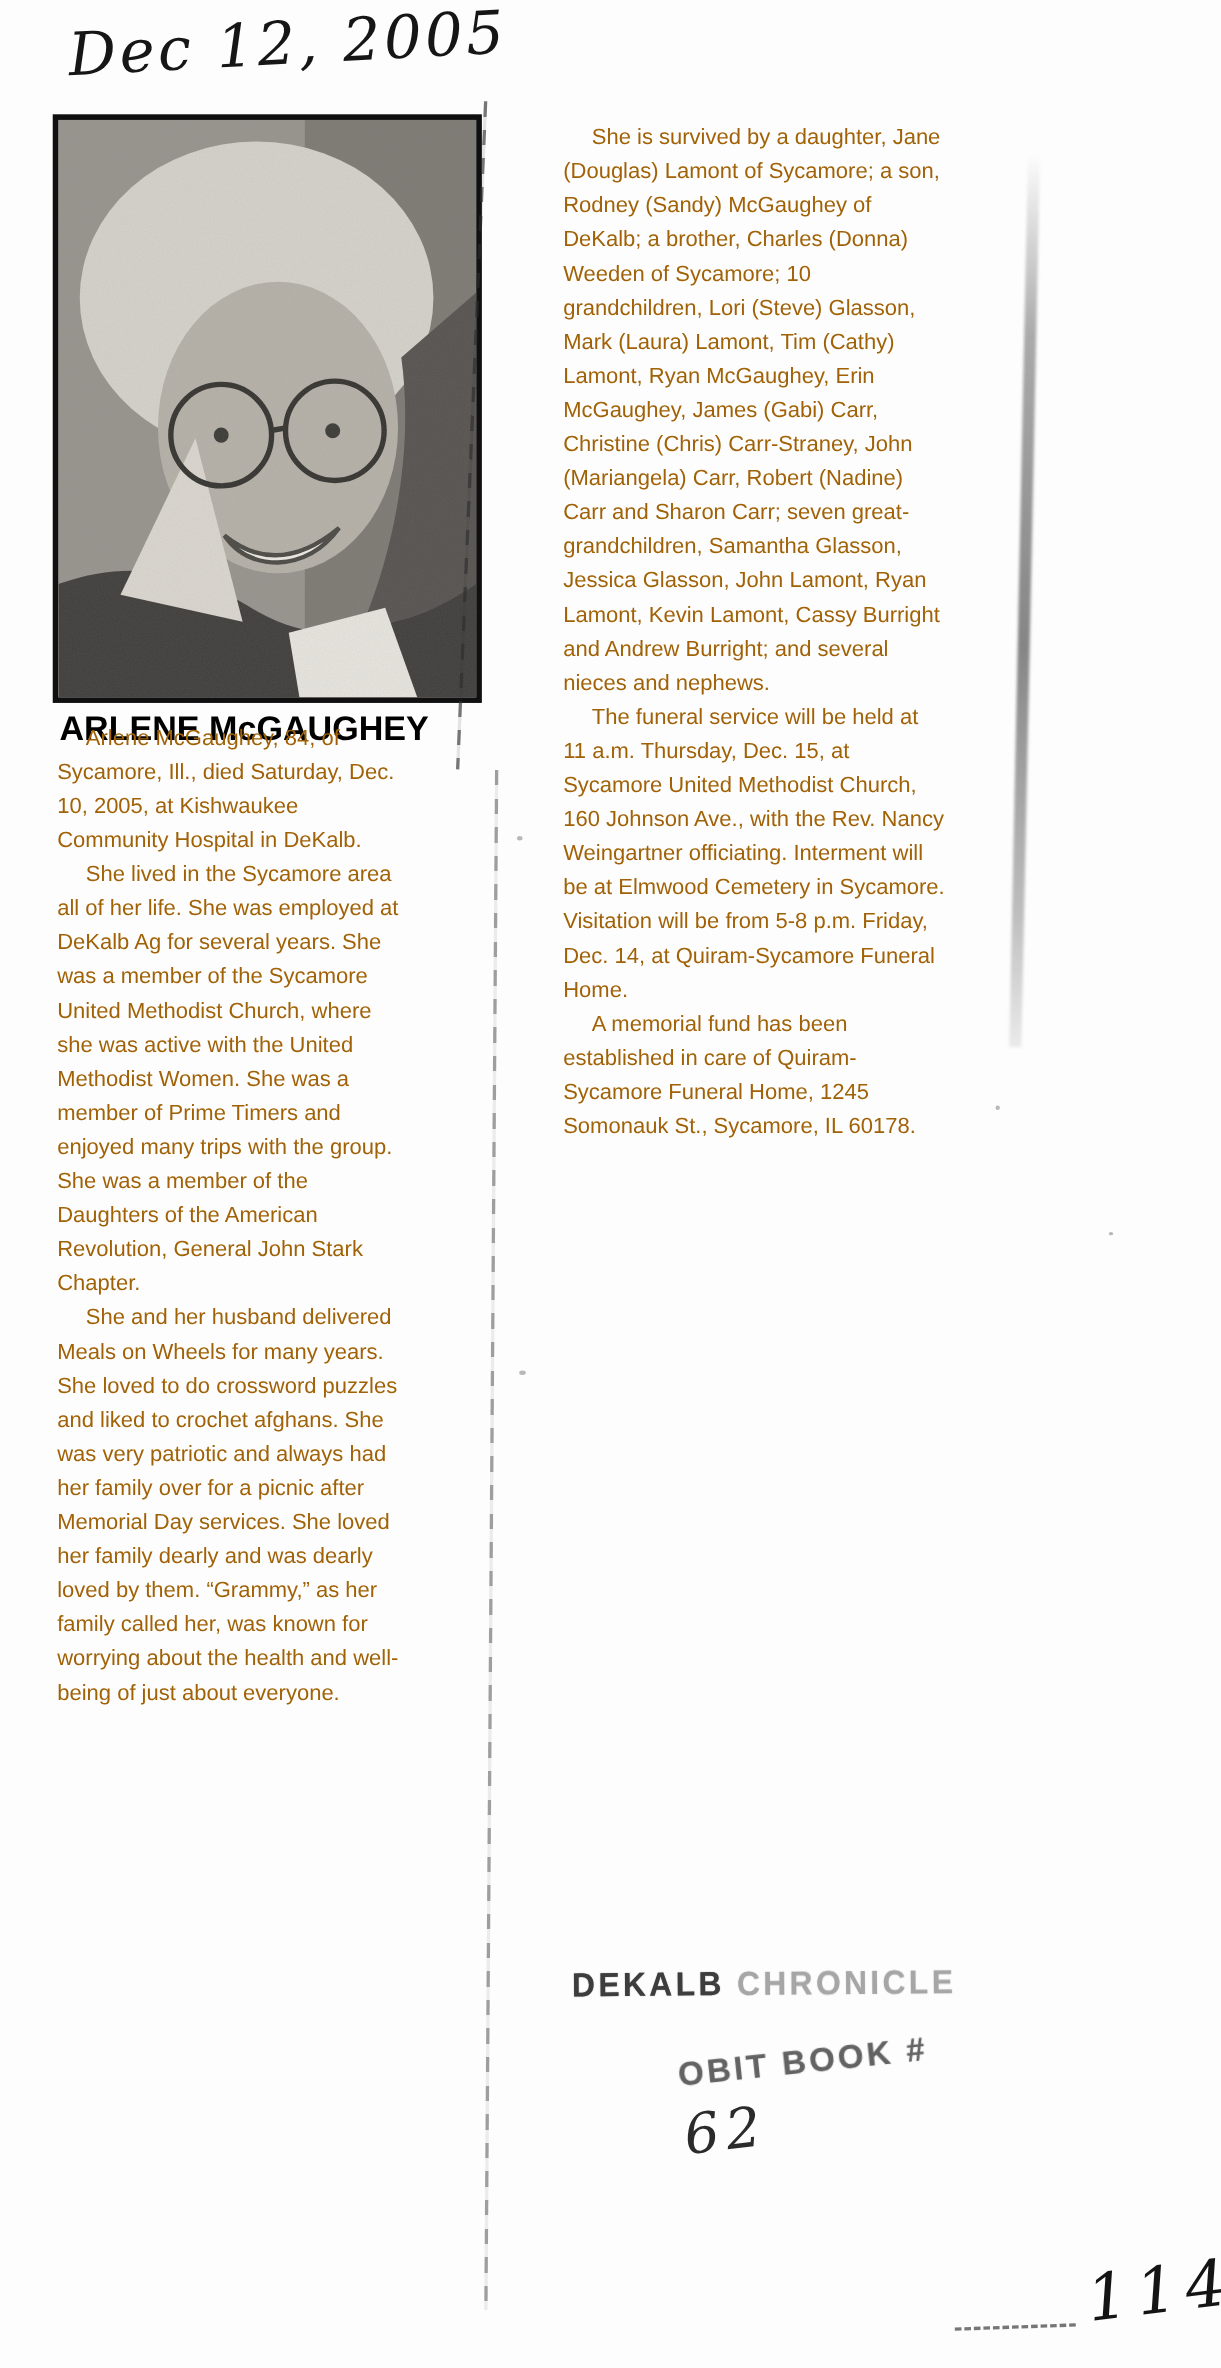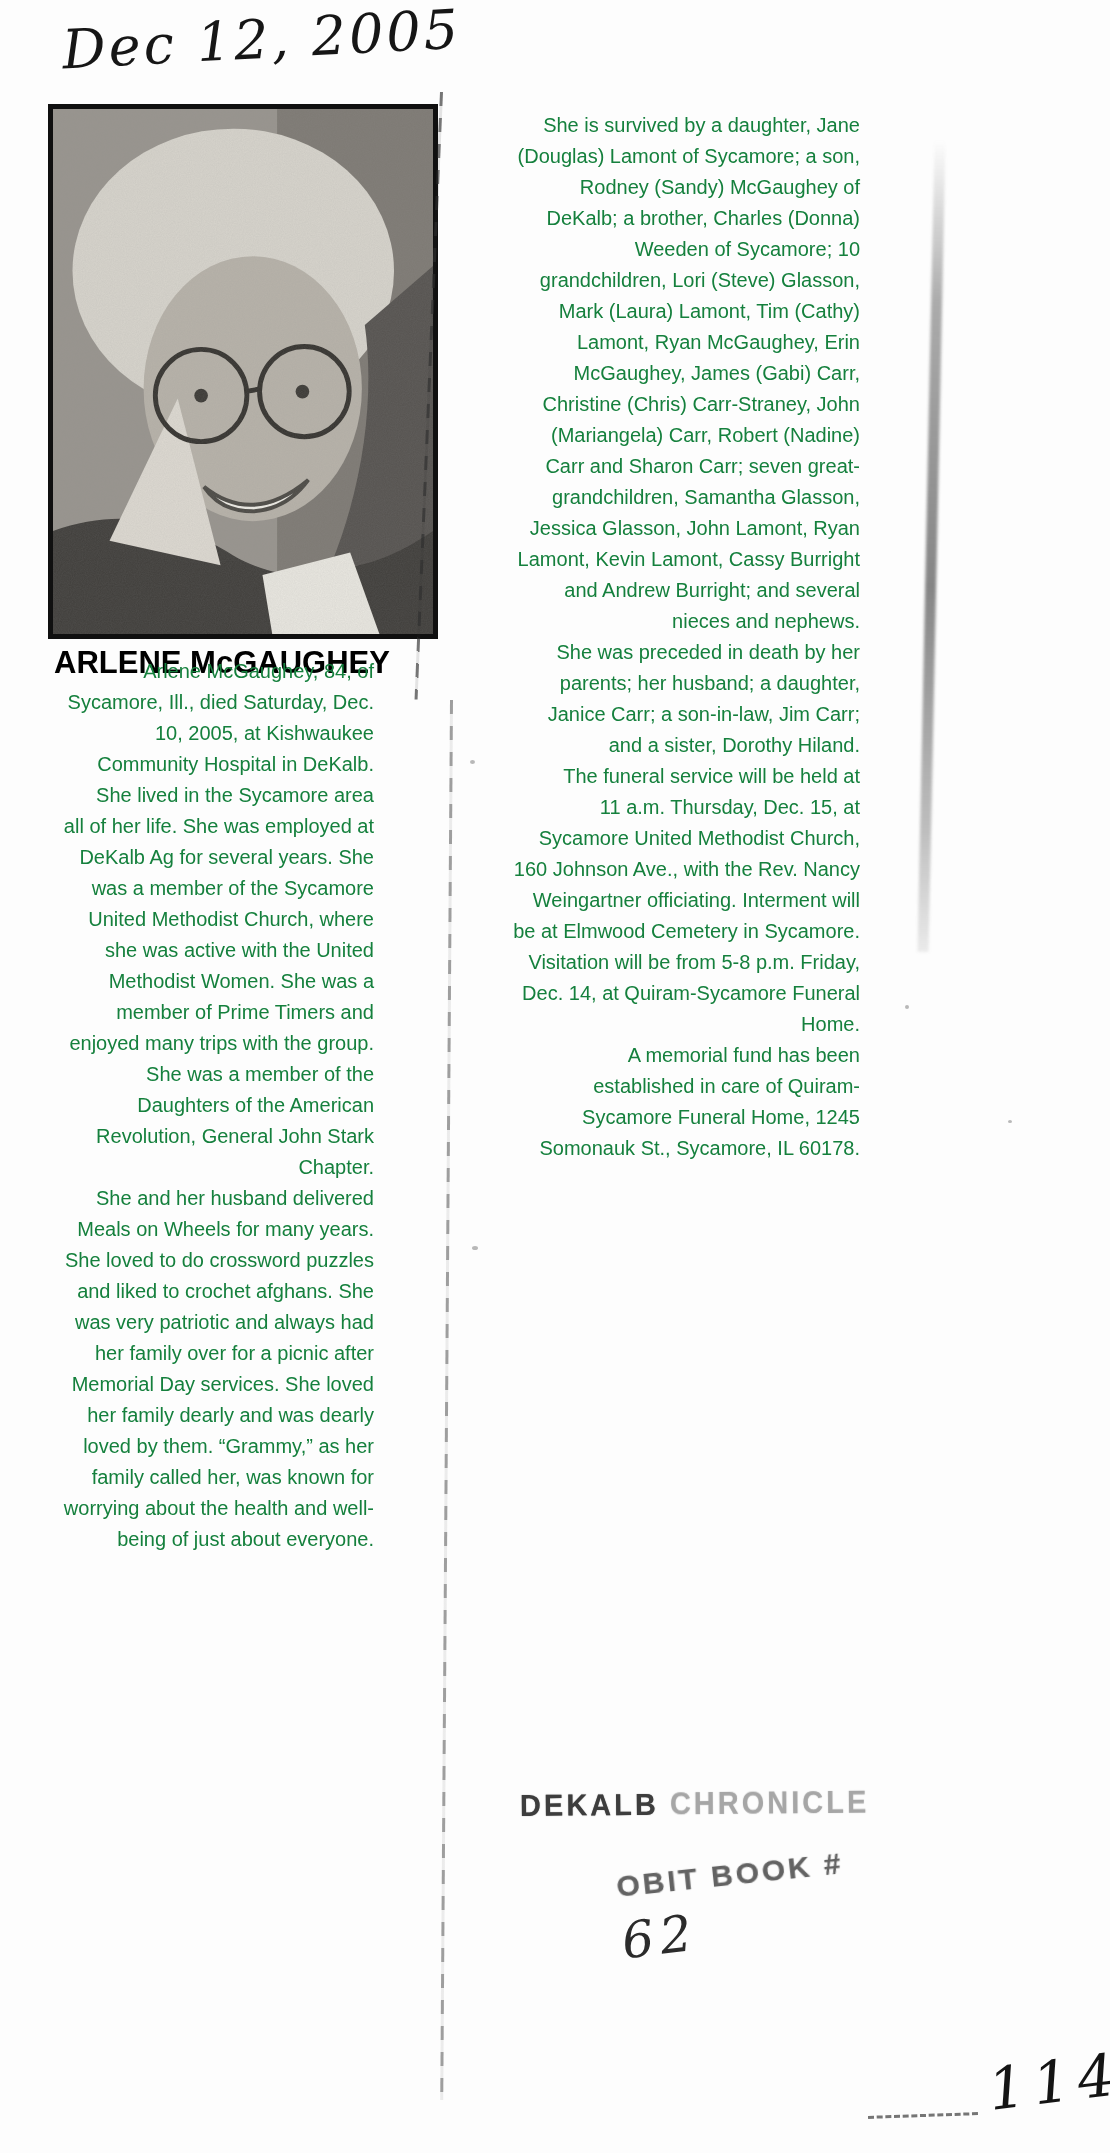--- a/index.html
+++ b/index.html
@@ -62,22 +62,22 @@
     color:#000000;
   }
   .col{position:absolute;}
   .col-left{left:52px;top:656px;width:322px;}
   .col-right{left:512px;top:110px;width:348px;}
   .col p{
     margin:0;
     font-size:20px;
     line-height:31px;
     text-indent:26px;
-    color:#15803d;
-    text-align:right;
+    color:#a16207;
+    text-align:left;
   }
 
   
   .stamp{
     position:absolute;
     font-weight:700;
     color:#3d3d3d;
     white-space:nowrap;
     text-shadow:0 0 1px rgba(90,90,90,.8);
   }
@@ -154,21 +154,20 @@
   <h1 class="headline">ARLENE McGAUGHEY</h1>
 
   <div class="col col-left">
     <p>Arlene McGaughey, 84, of Sycamore, Ill., died Saturday, Dec. 10, 2005, at Kishwaukee Community Hospital in DeKalb.</p>
     <p>She lived in the Sycamore area all of her life. She was employed at DeKalb Ag for several years. She was a member of the Sycamore United Methodist Church, where she was active with the United Methodist Women. She was a member of Prime Timers and enjoyed many trips with the group. She was a member of the Daughters of the American Revolution, General John Stark Chapter.</p>
     <p>She and her husband delivered Meals on Wheels for many years. She loved to do crossword puzzles and liked to crochet afghans. She was very patriotic and always had her family over for a picnic after Memorial Day services. She loved her family dearly and was dearly loved by them. “Grammy,” as her family called her, was known for worrying about the health and well-being of just about everyone.</p>
   </div>
 
   <div class="col col-right">
     <p>She is survived by a daughter, Jane (Douglas) Lamont of Sycamore; a son, Rodney (Sandy) McGaughey of DeKalb; a brother, Charles (Donna) Weeden of Sycamore; 10 grandchildren, Lori (Steve) Glasson, Mark (Laura) Lamont, Tim (Cathy) Lamont, Ryan McGaughey, Erin McGaughey, James (Gabi) Carr, Christine (Chris) Carr-Straney, John (Mariangela) Carr, Robert (Nadine) Carr and Sharon Carr; seven great-grandchildren, Samantha Glasson, Jessica Glasson, John Lamont, Ryan Lamont, Kevin Lamont, Cassy Burright and Andrew Burright; and several nieces and nephews.</p>
-    <p>She was preceded in death by her parents; her husband; a daughter, Janice Carr; a son-in-law, Jim Carr; and a sister, Dorothy Hiland.</p>
     <p>The funeral service will be held at 11 a.m. Thursday, Dec. 15, at Sycamore United Methodist Church, 160 Johnson Ave., with the Rev. Nancy Weingartner officiating. Interment will be at Elmwood Cemetery in Sycamore. Visitation will be from 5-8 p.m. Friday, Dec. 14, at Quiram-Sycamore Funeral Home.</p>
     <p>A memorial fund has been established in care of Quiram-Sycamore Funeral Home, 1245 Somonauk St., Sycamore, IL 60178.</p>
   </div>
 
   <div class="stamp stamp-chronicle">
     <span class="w1">DEKALB</span>
     <span class="w2">CHRONICLE</span>
   </div>
 
   <div class="stamp stamp-obit">OBIT BOOK #</div>

